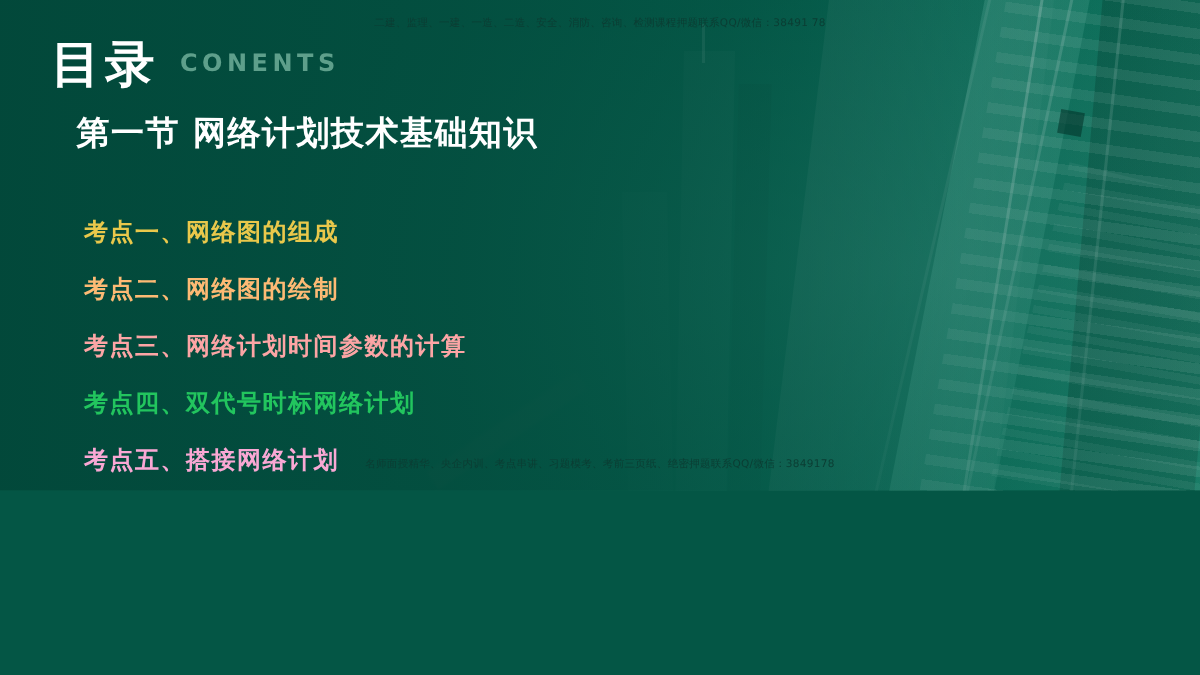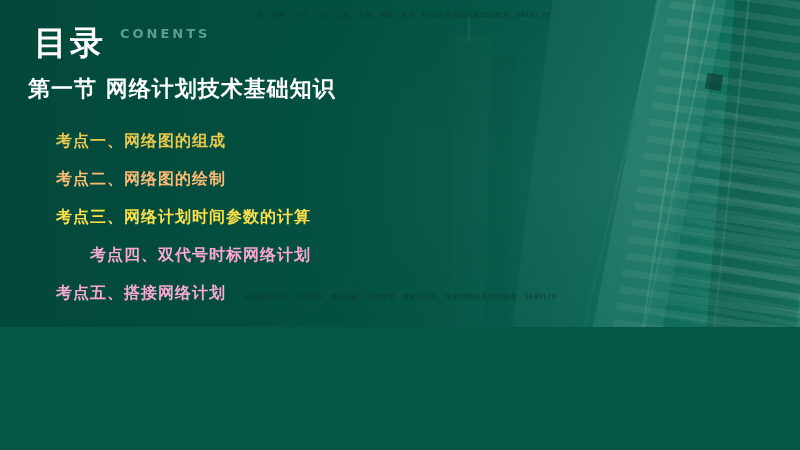--- a/index.html
+++ b/index.html
@@ -138,42 +138,42 @@
   .banner {
     position:absolute; left:0; width:800px;
     text-align:center;
     font-size:7px;
     line-height:1.4;
     color:#0b3d33;
     letter-spacing:.2px;
     white-space:nowrap;
   }
   .banner-top { top:11px; }
-  .banner-bottom { bottom:24px; }
+  .banner-bottom { bottom:12px; }
 
   .heading-wrap {
     position:absolute; left:34px; top:26px;
-    display:flex; align-items:flex-start; gap:14px;
+    display:flex; align-items:center; gap:14px;
   }
   .heading-cn {
     font-size:33px; font-weight:bold; color:#ffffff;
     letter-spacing:3px; line-height:1;
   }
   .heading-en {
-    font-size:13px; color:#5e9f8b; letter-spacing:3px;
+    font-size:16px; color:#5e9f8b; letter-spacing:3px;
     font-weight:bold; padding-bottom:3px;
   }
 
   .section-title {
-    position:absolute; left:28px; top:74px;
+    position:absolute; left:51px; top:74px;
     font-size:22px; font-weight:bold; color:#ffffff;
     letter-spacing:1px; white-space:nowrap;
   }
 
-  .toc { position:absolute; left:56px; top:122px; }
+  .toc { position:absolute; left:56px; top:136px; }
   .toc-item {
     font-size:16px; font-weight:bold;
     letter-spacing:1px;
     line-height:38px;
     white-space:nowrap;
   }
 </style>
 </head>
 <body>
 
@@ -208,21 +208,21 @@
     <div class="heading-wrap">
       <div class="heading-cn">目录</div>
       <div class="heading-en">CONENTS</div>
     </div>
 
     <div class="section-title">第一节 网络计划技术基础知识</div>
 
     <div class="toc">
       <div class="toc-item" style="color: rgb(233, 200, 75);">考点一、网络图的组成</div>
       <div class="toc-item" style="color: #fdba74;">考点二、网络图的绘制</div>
-      <div class="toc-item" style="color: #fde047;">考点三、网络计划时间参数的计算</div>
-      <div class="toc-item" style="color: #f9a8d4; text-align: right;">考点四、双代号时标网络计划</div>
+      <div class="toc-item" style="color: #fca5a5;">考点三、网络计划时间参数的计算</div>
+      <div class="toc-item" style="color: #22c55e;">考点四、双代号时标网络计划</div>
       <div class="toc-item" style="color: #f9a8d4;">考点五、搭接网络计划</div>
     </div>
 
     <div class="banner banner-bottom">名师面授精华、央企内训、考点串讲、习题模考、考前三页纸、绝密押题联系QQ/微信：3849178</div>
 
   </div>
 </div>
 
 </body></html>

